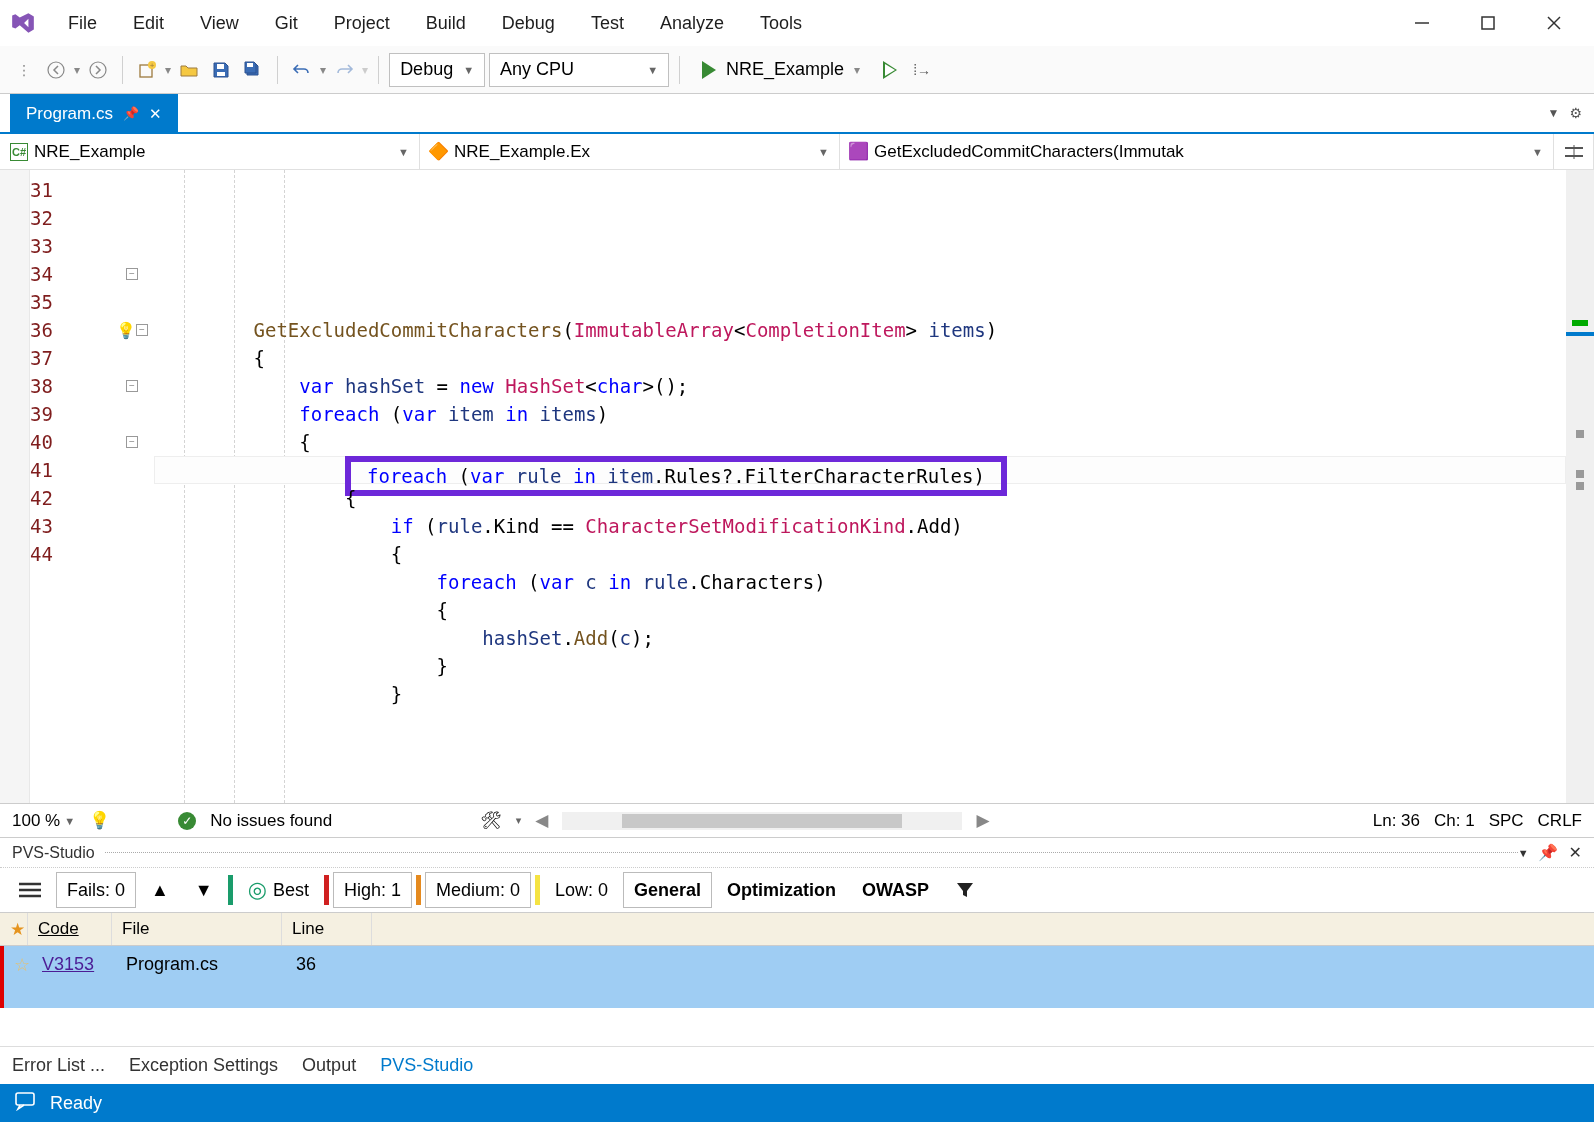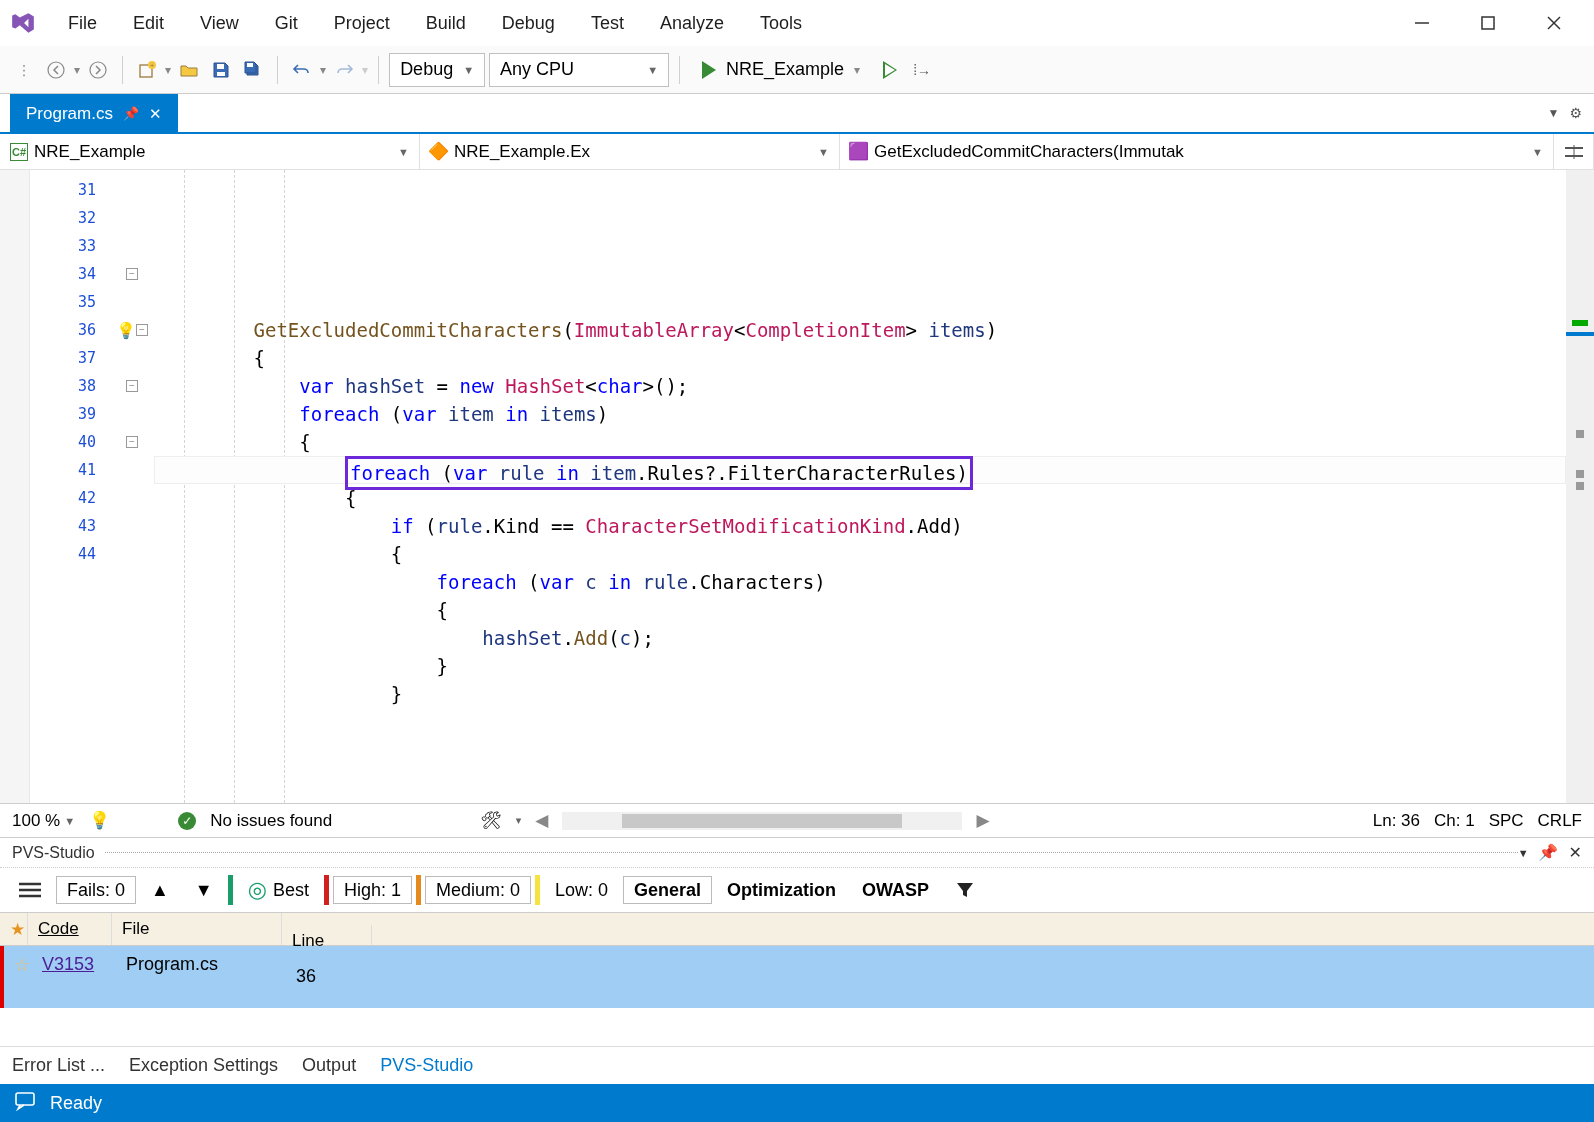--- a/index.html
+++ b/index.html
@@ -31,28 +31,28 @@
 
   
   .navdrops { height: 36px; display: flex; border-bottom: 1px solid #e0e0e0; }
   .navdrop { flex: 0 0 auto; display: flex; align-items: center; padding: 0 10px; border-right: 1px solid #e0e0e0; font-size: 17px; gap: 6px; overflow: hidden; white-space: nowrap; }
   .navdrop .chev { margin-left: auto; color: #666; font-size: 11px; }
   .navicon { width: 18px; height: 18px; display: inline-flex; align-items: center; justify-content: center; }
 
   
   .editor-wrap { flex: 1 1 auto; display: flex; background: #fff; position: relative; overflow: hidden; }
   .gutter-margin { width: 30px; background: #f5f5f5; border-right: 1px solid #e8e8e8; }
-  .line-numbers { width: 80px; text-align: right; padding-right: 14px; color: #1d4ed8; font-family: Consolas, monospace; font-size: 15px; line-height: 28px; padding-top: 6px; }
+  .line-numbers { width: 80px; text-align: left; padding-right: 14px; color: #7f1d1d; font-family: Consolas, monospace; font-size: 19px; line-height: 28px; padding-top: 6px; }
   .fold-col { width: 44px; display: flex; flex-direction: column; padding-top: 6px; }
   .fold-col .fb { height: 28px; display: flex; align-items: center; justify-content: center; color: #888; font-size: 12px; }
   .fb .box { width: 12px; height: 12px; border: 1px solid #999; display: flex; align-items: center; justify-content: center; font-size: 10px; line-height: 1; background: #fff; }
   .code-col { flex: 1; font-family: Consolas, monospace; font-size: 19px; line-height: 28px; padding-top: 6px; position: relative; white-space: pre; }
   .code-line { height: 28px; padding-left: 8px; position: relative; }
   .hl-line { background: #fdfdfd; box-shadow: inset 0 0 0 1px #eee; }
-  .hl-box { border: 3px solid #6d28d9; padding: 0 2px; display: inline-block; }
+  .hl-box { border: 6px solid #6d28d9; padding: 0 16px; display: inline-block; }
   .guides { position: absolute; top: 0; bottom: 0; width: 1px; border-left: 1px dashed #d4d4d4; }
   .kw { color: #0000ff; }
   .tp { color: #be185d; }
   .fn { color: #74531f; }
   .id { color: #1f377f; }
   .overview { width: 28px; background: #f0f0f0; position: relative; }
   .ov-mark { position: absolute; left: 6px; width: 16px; height: 16px; background: #007acc; }
   .ov-sq { position: absolute; left: 10px; width: 8px; height: 8px; background: #999; }
 
   
@@ -60,34 +60,34 @@
   .es-combo { display: flex; align-items: center; gap: 4px; }
   .es-spacer { flex: 1; }
   .hscroll { flex: 0 0 400px; height: 18px; background: #f0f0f0; display: flex; align-items: center; }
   .hscroll-thumb { height: 14px; background: #c8c8c8; width: 280px; margin-left: 60px; }
 
   
   .pvs-panel { border-top: 1px solid #ccc; background: #fff; display: flex; flex-direction: column; }
   .pvs-title { height: 30px; display: flex; align-items: center; padding: 0 12px; font-size: 16px; color: #333; border-bottom: 1px dotted #ccc; }
   .pvs-title-right { margin-left: auto; display: flex; gap: 10px; align-items: center; }
   .pvs-toolbar { height: 44px; display: flex; align-items: center; padding: 0 8px; gap: 4px; }
-  .pvs-tb-btn { height: 28px; display: flex; align-items: center; padding: 0 10px; border: 1px solid transparent; font-size: 18px; gap: 6px; }
+  .pvs-tb-btn { height: 36px; display: flex; align-items: center; padding: 0 10px; border: 1px solid transparent; font-size: 18px; gap: 6px; }
   .pvs-tb-btn.bordered { border-color: #bbb; }
   .sev-bar { width: 5px; height: 30px; }
   
   .pvs-header { height: 34px; display: flex; background: #f5f0e1; border-top: 1px solid #ccc; border-bottom: 1px solid #ccc; font-size: 17px; }
   .pvs-header > div { padding: 6px 10px; border-right: 1px solid #ddd; }
   .pvs-row { display: flex; background: #9fcdf3; font-size: 18px; min-height: 62px; border-left: 4px solid #d00; }
   .pvs-row > div { padding: 8px 10px; }
   .pvs-body { flex: 1; min-height: 100px; }
   .col-star { width: 28px; flex: 0 0 28px; }
   .col-code { width: 84px; flex: 0 0 84px; text-decoration: underline; }
   .col-msg { flex: 1 1 auto; }
   .col-file { width: 170px; flex: 0 0 170px; }
-  .col-line { width: 90px; flex: 0 0 90px; margin-top: 12px; }
+  .col-line { width: 90px; flex: 0 0 90px; }
   .pvs-row .col-code a { color: #4c1d95; text-decoration: underline; }
 
   
   .bottom-tabs { height: 38px; display: flex; align-items: center; padding: 0 12px; gap: 24px; font-size: 18px; border-top: 1px solid #ddd; }
   .bottom-tab { color: #333; }
   .bottom-tab.active { color: #007acc; }
 
   
   .statusbar { height: 38px; background: #007acc; color: #fff; display: flex; align-items: center; padding: 0 14px; font-size: 18px; gap: 14px; }
   

